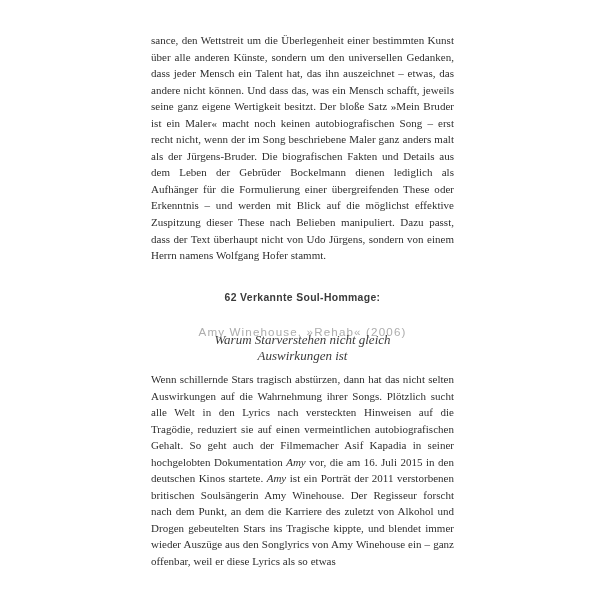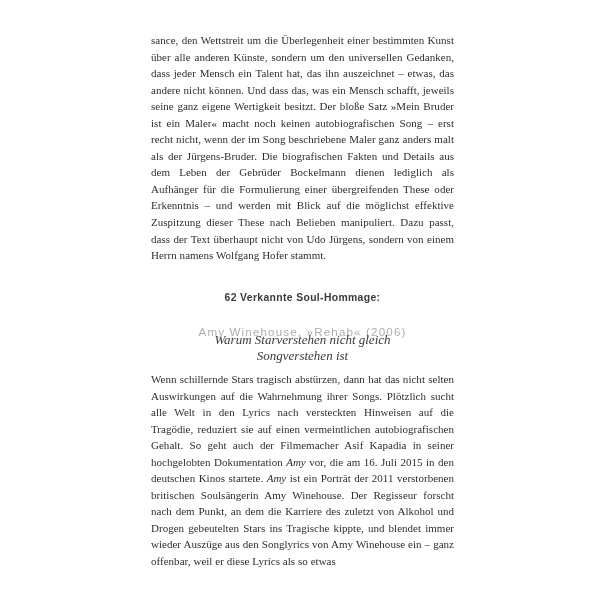--- a/index.html
+++ b/index.html
@@ -131,21 +131,21 @@
     <p class="body-par last-line-left">sance, den Wettstreit um die Überlegenheit einer bestimmten Kunst über alle anderen Künste, sondern um den universellen Gedanken, dass jeder Mensch ein Talent hat, das ihn auszeich­net – etwas, das andere nicht können. Und dass das, was ein Mensch schafft, jeweils seine ganz eigene Wertigkeit besitzt. Der bloße Satz »Mein Bruder ist ein Maler« macht noch keinen auto­biografischen Song – erst recht nicht, wenn der im Song be­schriebene Maler ganz anders malt als der Jürgens-Bruder. Die biografischen Fakten und Details aus dem Leben der Gebrüder Bockelmann dienen lediglich als Aufhänger für die Formulie­rung einer übergreifenden These oder Erkenntnis – und werden mit Blick auf die möglichst effektive Zuspitzung dieser These nach Belieben manipuliert. Dazu passt, dass der Text überhaupt nicht von Udo Jürgens, sondern von einem Herrn namens Wolf­gang Hofer stammt.</p>
   </div>
 
   <div class="chapter-head">
     <p class="chapter-number-title">62 Verkannte Soul-Hommage:</p>
     <p class="chapter-song">Amy Winehouse, »Rehab« (2006)</p>
   </div>
 
   <div class="chapter-subtitle">
     <span>Warum Starverstehen nicht gleich</span>
-    <span>Songverstehen ist</span>
+    <span>Auswirkungen ist</span>
   </div>
 
   <div class="par-intro">
     <p class="body-par last-line-left"><span>Wenn schillernde Stars tragisch abstürzen, dann hat das nicht selten Auswirkungen auf die Wahrnehmung ihrer Songs. Plötz­lich sucht alle Welt in den Lyrics nach versteckten Hinweisen auf die Tragödie, reduziert sie auf einen vermeintlichen autobiogra­fischen Gehalt. So geht auch der Filmemacher Asif Kapadia in seiner hochgelobten Dokumentation </span><span class="italic-title">Amy</span><span> vor, die am 16. Juli 2015 in den deutschen Kinos startete. </span><span class="italic-title">Amy</span><span> ist ein Porträt der 2011 verstorbenen britischen Soulsängerin Amy Winehouse. Der Re­gisseur forscht nach dem Punkt, an dem die Karriere des zuletzt von Alkohol und Drogen gebeutelten Stars ins Tragische kippte, und blendet immer wieder Auszüge aus den Songlyrics von Amy Winehouse ein – ganz offenbar, weil er diese Lyrics als so etwas</span></p>
   </div>
 
   <div class="folio">142</div>
 
 </div>
 

